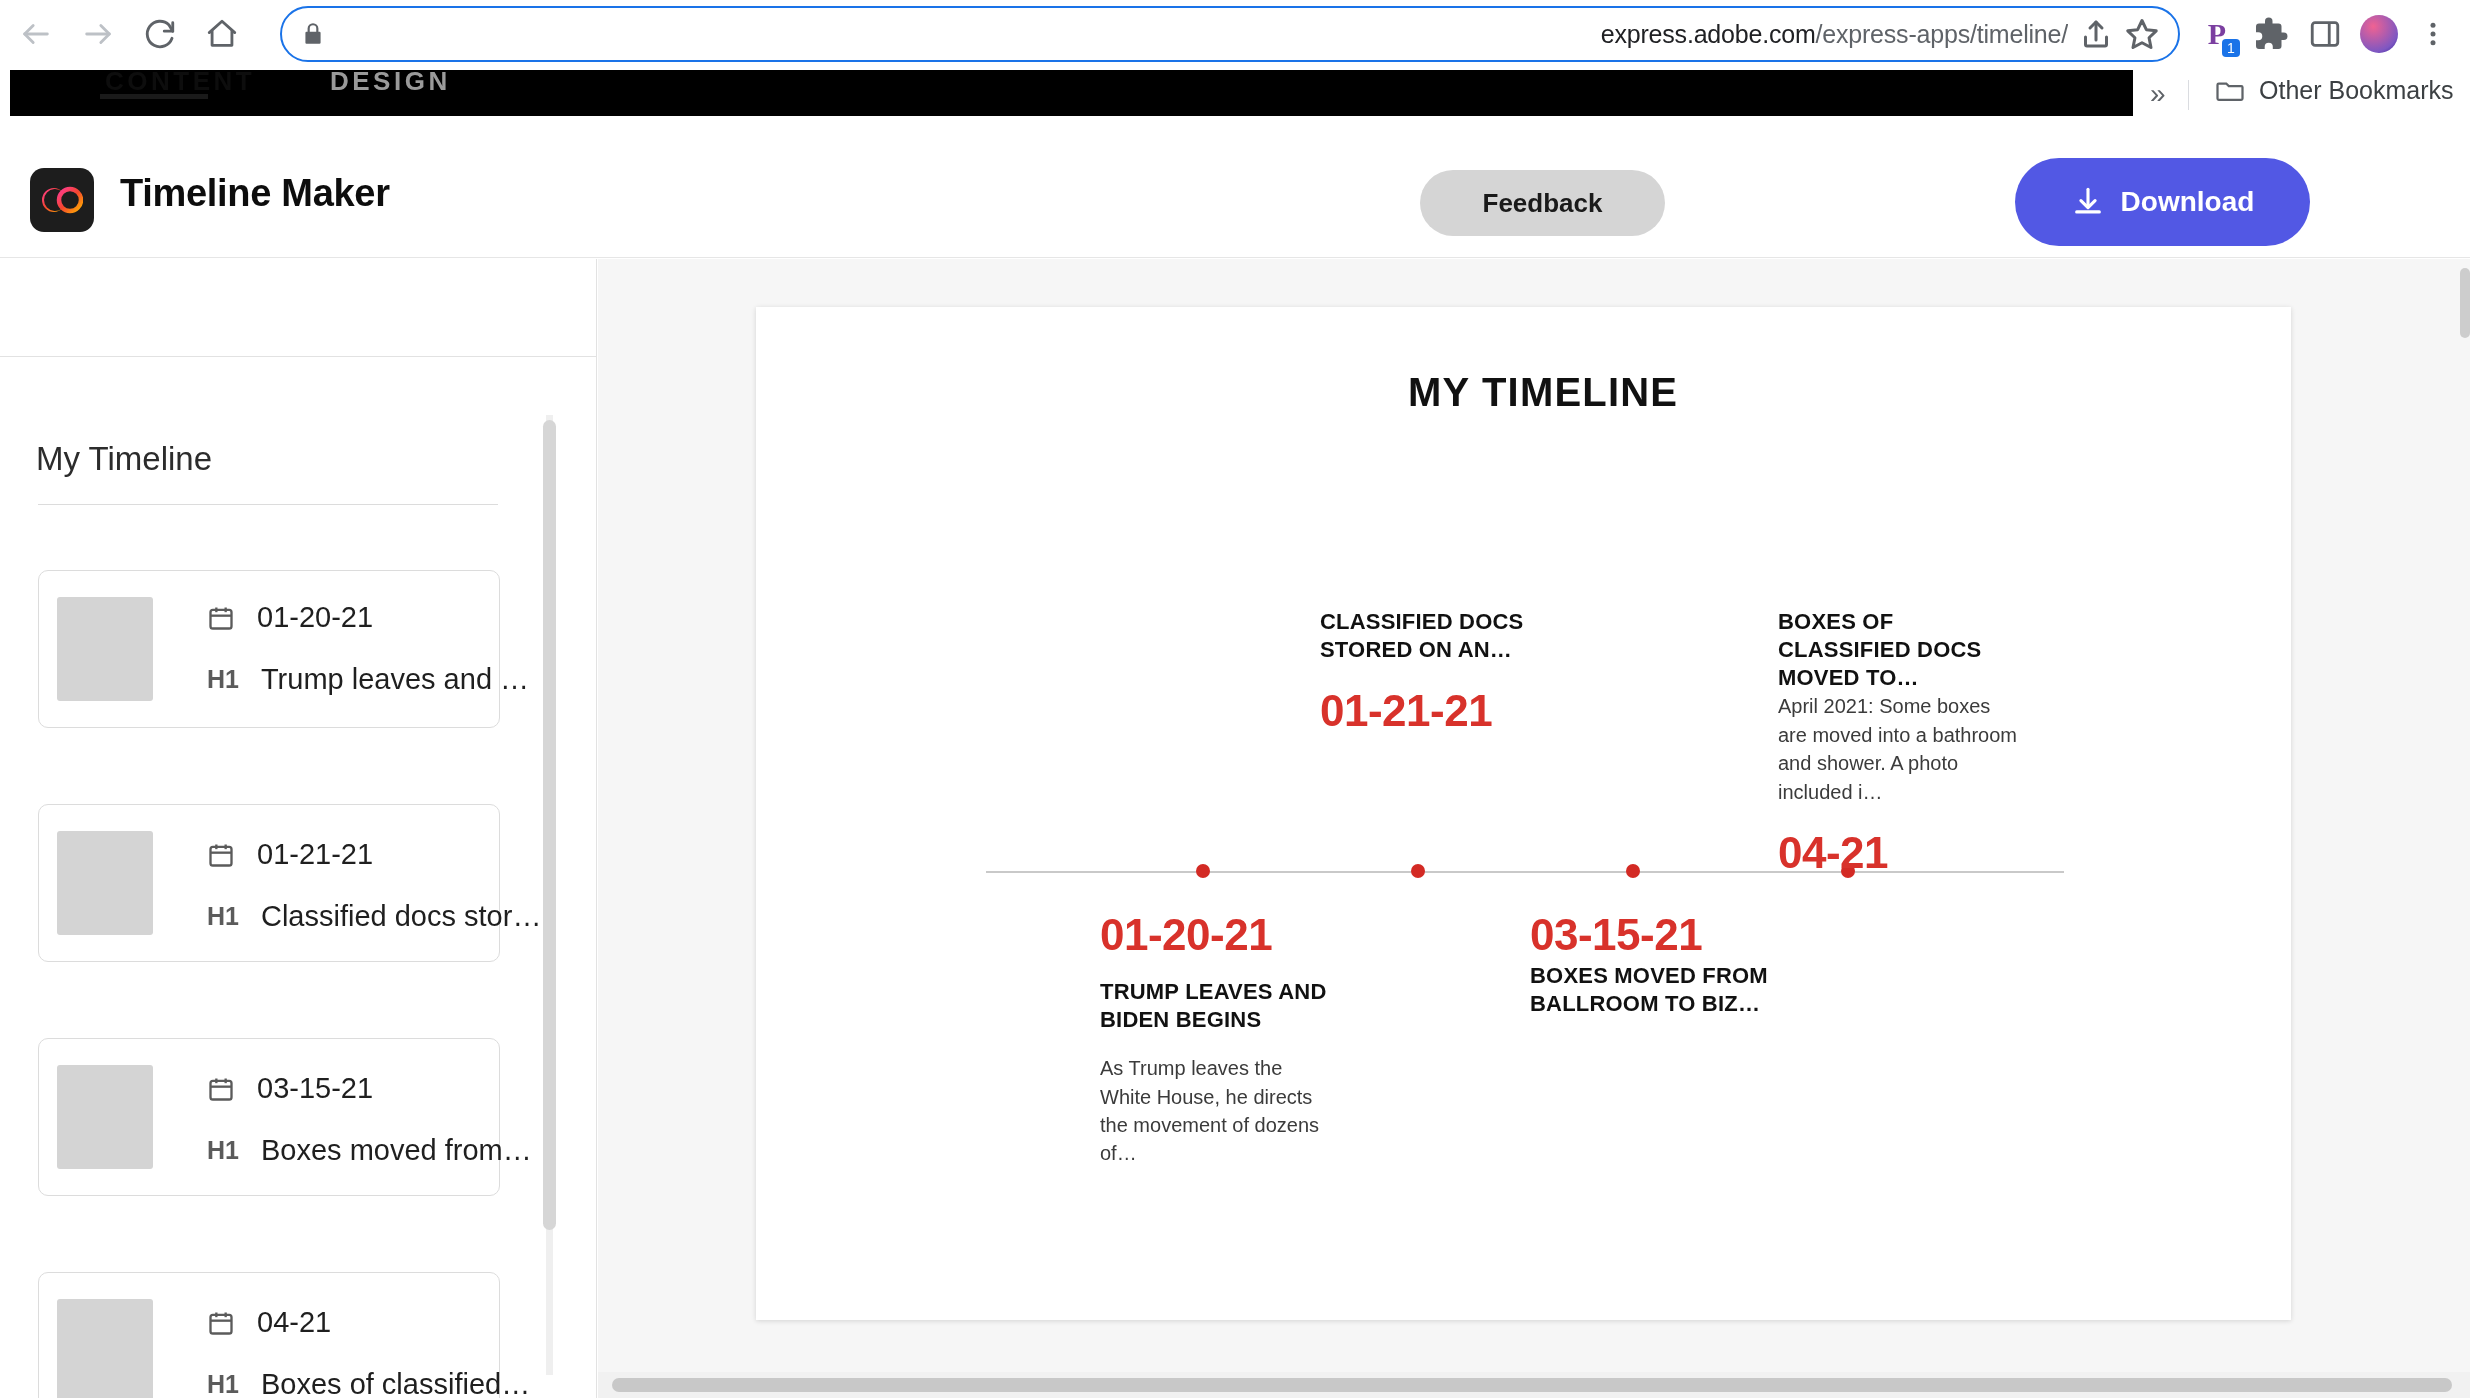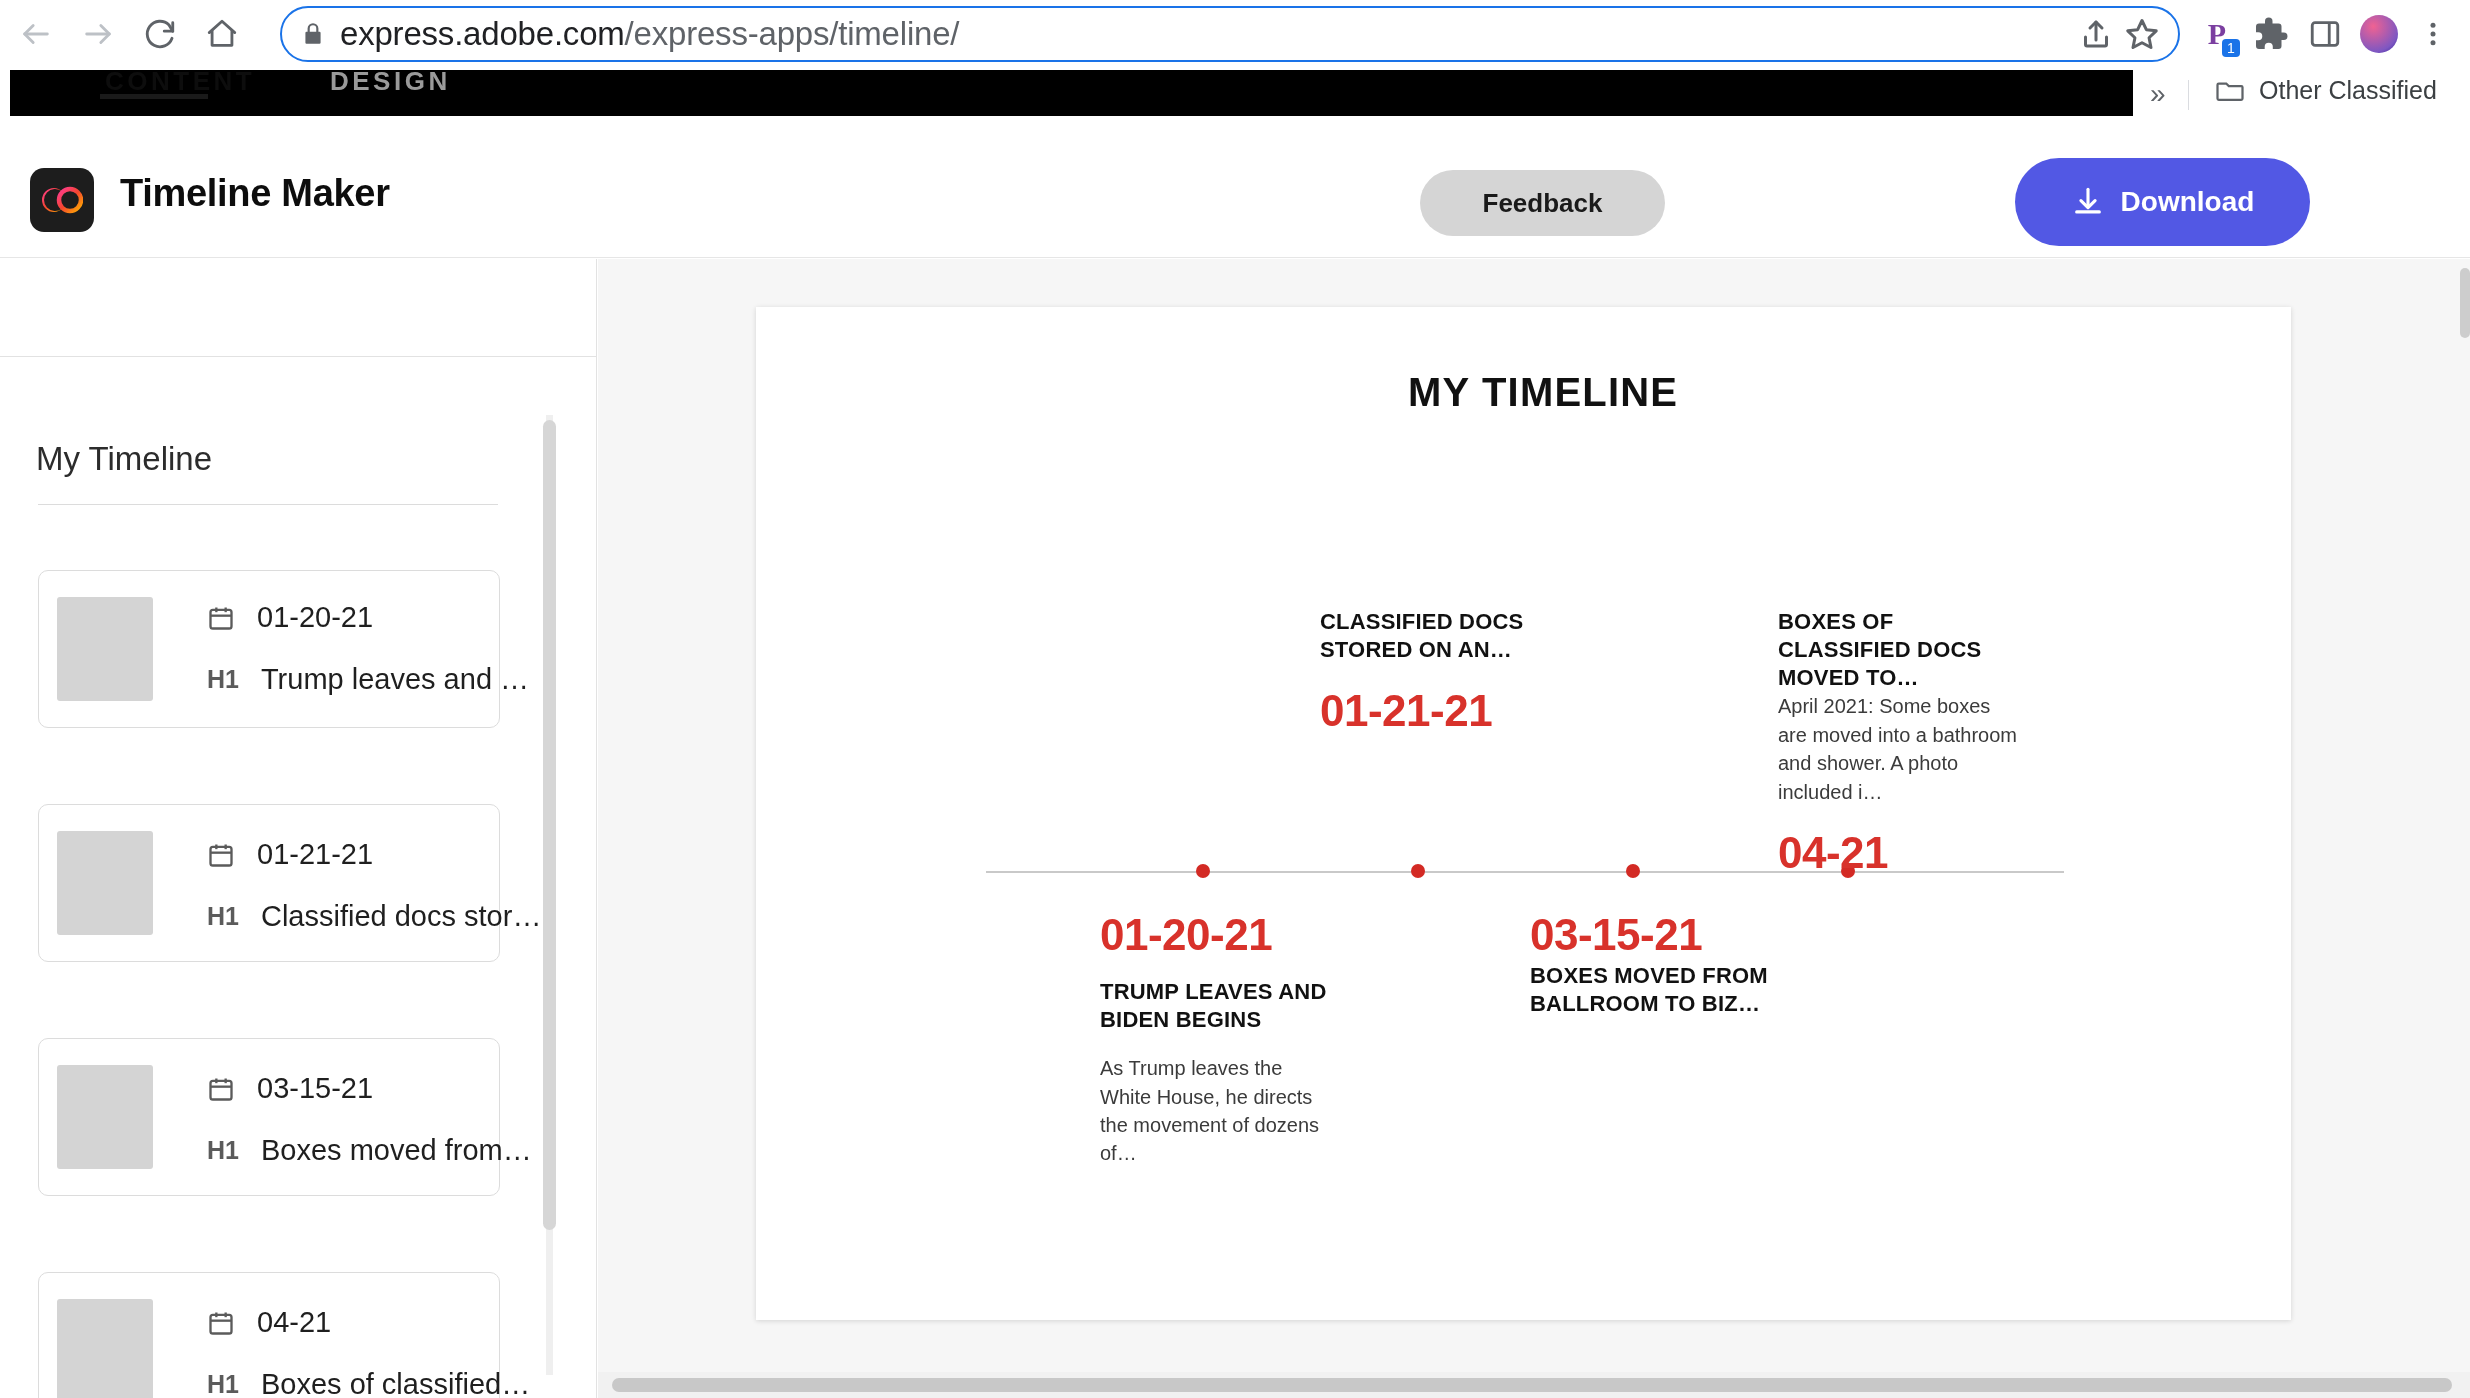--- a/index.html
+++ b/index.html
@@ -29,22 +29,22 @@
     position: absolute; left: 280px; top: 6px;
     width: 1900px; height: 56px;
     border: 2px solid #1a73e8;
     border-radius: 28px;
     background: #fff;
     display: flex; align-items: center;
     padding: 0 18px;
   }
   .lock-icon { width: 26px; height: 26px; margin-right: 14px; flex: 0 0 auto; }
   .url-text {
-    font-size: 33px; color: #202124; letter-spacing: -0.2px;
-    white-space: nowrap; overflow: hidden; flex: 1 1 auto;
+    font-size: 25px; color: #202124; letter-spacing: -0.2px;
+    white-space: nowrap; overflow: hidden; flex: 1 1 auto; text-align: right;
   }
   .url-text .domain { color: #202124; }
   .url-text .path { color: #5f6368; }
   .omni-action { width: 36px; height: 36px; margin-left: 10px; color: #5f6368; flex: 0 0 auto;}
 
   .ext-zone { position: absolute; right: 10px; top: 0; height: 68px; display: flex; align-items: center; }
   .ext-icon { width: 54px; height: 54px; display: flex; align-items: center; justify-content: center; position: relative; }
   .badge-p { font-size: 30px; font-weight: bold; color: #7b3fa0; font-family: "Liberation Serif", serif;}
   .badge-num {
     position: absolute; bottom: 4px; right: 4px;
@@ -263,21 +263,21 @@
 </div>
 
 <div class="strip-row">
   <div class="black-strip"></div>
   <div class="chev-more">»</div>
   <div class="bm-divider"></div>
   <div class="other-bm">
     <svg class="folder-icon" viewBox="0 0 24 20" fill="none" stroke="#5f6368" stroke-width="1.8">
         <path d="M2 5a1 1 0 0 1 1-1h6l2 2h10a1 1 0 0 1 1 1v9a1 1 0 0 1-1 1H3a1 1 0 0 1-1-1z"></path>
       </svg>
-    <span>Other Classified</span>
+    <span>Other Bookmarks</span>
   </div>
 </div>
 
 <div class="app-header"></div>
 <div class="logo-tile">
   <svg width="42" height="34" viewBox="0 0 42 34">
     <defs>
       <linearGradient id="g1" x1="0" y1="0" x2="1" y2="1">
         <stop offset="0%" stop-color="#ff3b94"></stop>
           <stop offset="50%" stop-color="#f4462e"></stop>

